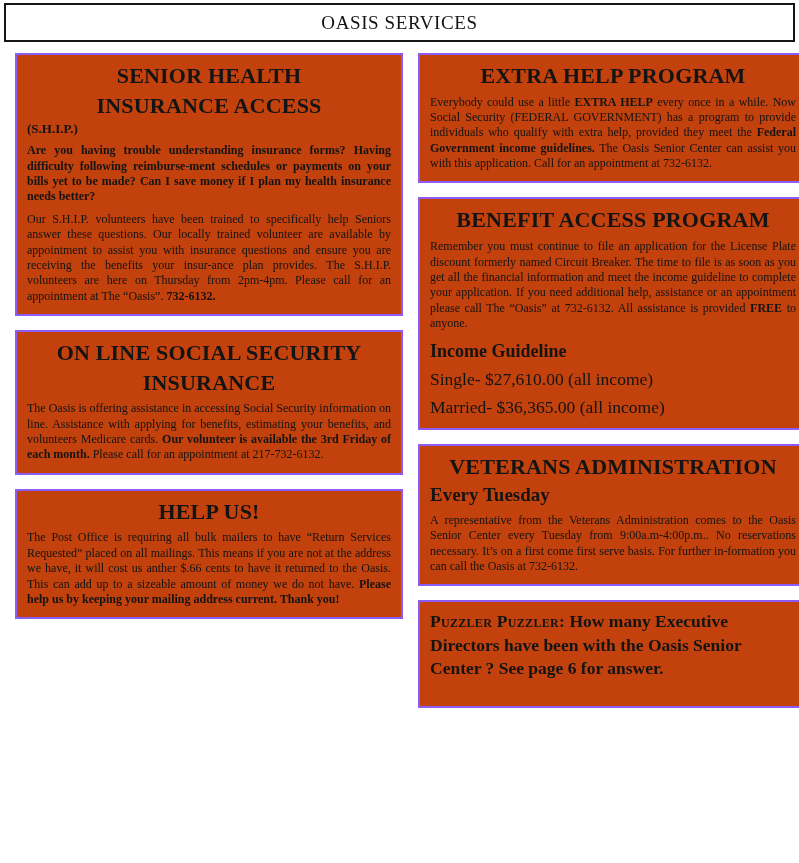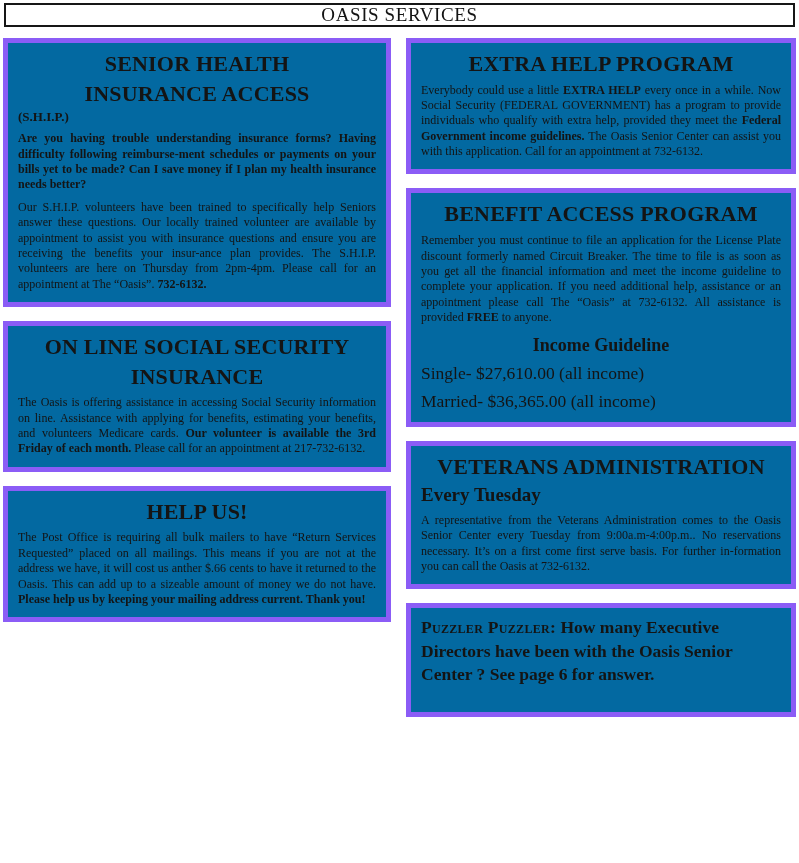--- a/index.html
+++ b/index.html
@@ -8,44 +8,45 @@
     width: 799px;
     height: 863px;
     font-family: "Liberation Serif", "DejaVu Serif", serif;
     color: #141414;
     position: relative;
     overflow: hidden;
   }
   .page { padding: 2px 3px; }
   .header-box {
     border: 2px solid #161616;
-    height: 24px;
+    height: 39px;
     margin: 1px 1px 0 1px;
     display: flex;
     align-items: center;
     justify-content: center;
   }
   .header-box .ptitle {
     font-size: 19px;
     letter-spacing: 0.6px;
   }
   .columns {
     display: flex;
     gap: 15px;
     margin-top: 11px;
     align-items: flex-start;
   }
   .col { display: flex; flex-direction: column; gap: 14px; }
   .col.left  { width: 388px; }
   .col.right { width: 390px; }
   .box {
-    border: 5px solid #8b5cf6;
-    background: #0369a1;
+    border: 2px solid #8b5cf6;
+    background: #c2410c;
     padding: 4px 10px 10px 10px;
     width: 100%;
+    margin-left: 12px;
   }
   .box-title {
     text-align: center;
     font-weight: bold;
     font-size: 22px;
     line-height: 1.35;
     letter-spacing: 0.2px;
     margin: 2px 0 1px 0;
   }
   .box-title .tl { display: block; }
@@ -62,21 +63,21 @@
   .para {
     font-size: 12px;
     line-height: 1.28;
     text-align: justify;
     margin-top: 7px;
   }
   .para.first { margin-top: 4px; }
   .b  { font-weight: bold; }
   .sc { font-variant: small-caps; font-weight: bold; letter-spacing: 0.3px; }
   .centered-head {
-    text-align: center;
+    text-align: left;
     font-weight: bold;
     font-size: 18px;
     margin-top: 10px;
   }
   .centered-line {
     font-size: 17.5px;
     margin-top: 7px;
   }
   .trivia-box { padding-bottom: 26px; }
   .trivia-box .para { margin-top: 4px; font-size: 17.5px; line-height: 1.33; text-align: left; }

